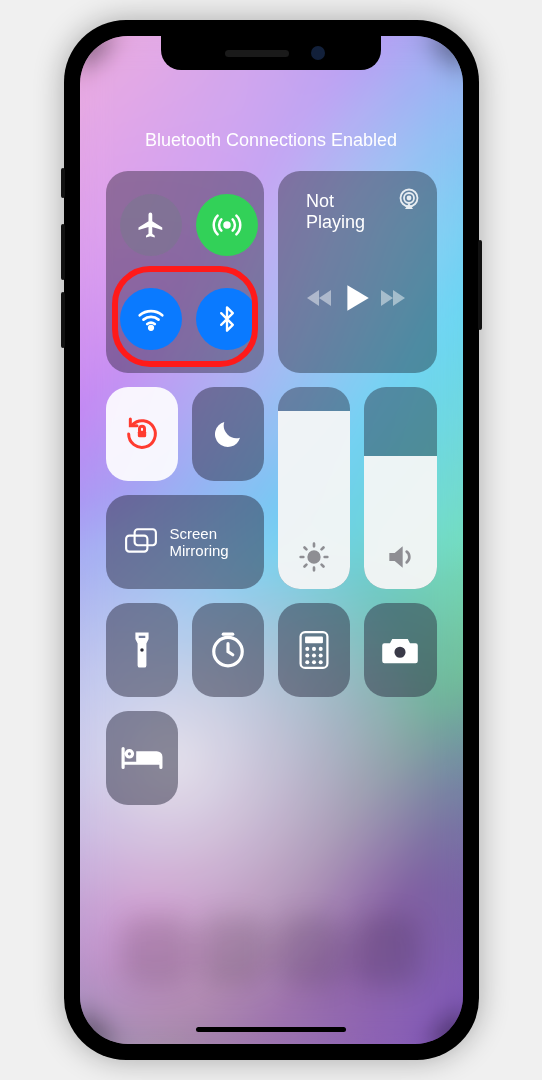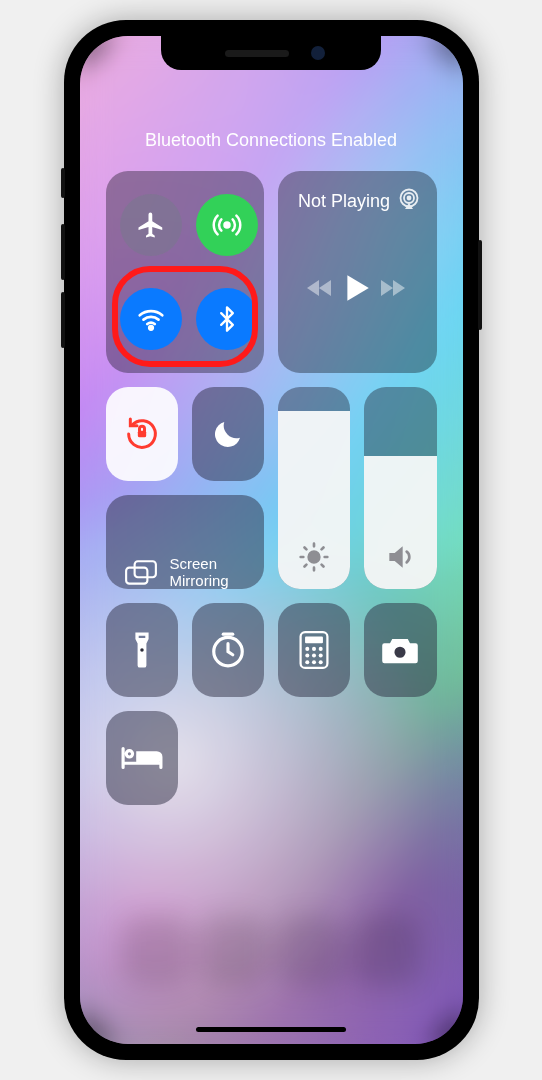--- a/index.html
+++ b/index.html
@@ -112,38 +112,38 @@
     border-radius: 38px;
     left: 6px; bottom: 6px;
     width: calc(100% - 12px);
     height: 50%;
     pointer-events:none;
   }
 
   
   .music { grid-column: 3 / span 2; grid-row: 1 / span 2; padding:16px 16px 14px 16px; display:flex; flex-direction:column; }
   .music-top { display:flex; justify-content:space-between; align-items:flex-start; }
-  .music-title { color:#fff; font-size:18px; font-weight:400; margin-top:4px; margin-left:4px; }
+  .music-title { color:#fff; font-size:18px; font-weight:400; margin-top:4px; margin-left:12px; }
   .music-airplay svg { opacity:0.85; }
   .music-controls { flex:1; display:flex; align-items:center; justify-content:space-around; padding: 0 8px; margin-top:4px; }
 
   
   .rot-lock { grid-column: 1; grid-row: 3; display:flex; align-items:center; justify-content:center; }
   .dnd      { grid-column: 2; grid-row: 3; display:flex; align-items:center; justify-content:center; }
 
   
   .slider { border-radius:22px; overflow:hidden; position:relative; display:flex; align-items:flex-end; }
   .brightness { grid-column:3; grid-row:3 / span 2; background: rgba(30,30,45,0.40);}
   .volume     { grid-column:4; grid-row:3 / span 2; background: rgba(30,30,45,0.40);}
   .slider-fill { width:100%; background: rgba(255,255,255,0.90); position:absolute; bottom:0; left:0; display:flex; align-items:flex-end; justify-content:center; padding-bottom:16px; }
   .brightness .slider-fill { height:88%; }
   .volume     .slider-fill { height:66%; }
 
   
-  .mirroring { grid-column:1 / span 2; grid-row:4; display:flex; align-items:flex-end; padding:0 18px; gap:12px; }
+  .mirroring { grid-column:1 / span 2; grid-row:4; display:flex; align-items:center; padding:0 18px; gap:12px; }
   .mirror-text { color:#fff; font-size:15px; line-height:1.15; }
 
   
   .icon-tile { display:flex; align-items:center; justify-content:center; }
   .flash  { grid-column:1; grid-row:5; }
   .timer  { grid-column:2; grid-row:5; }
   .calc   { grid-column:3; grid-row:5; }
   .camera { grid-column:4; grid-row:5; }
   .bed    { grid-column:1; grid-row:6; }
 

